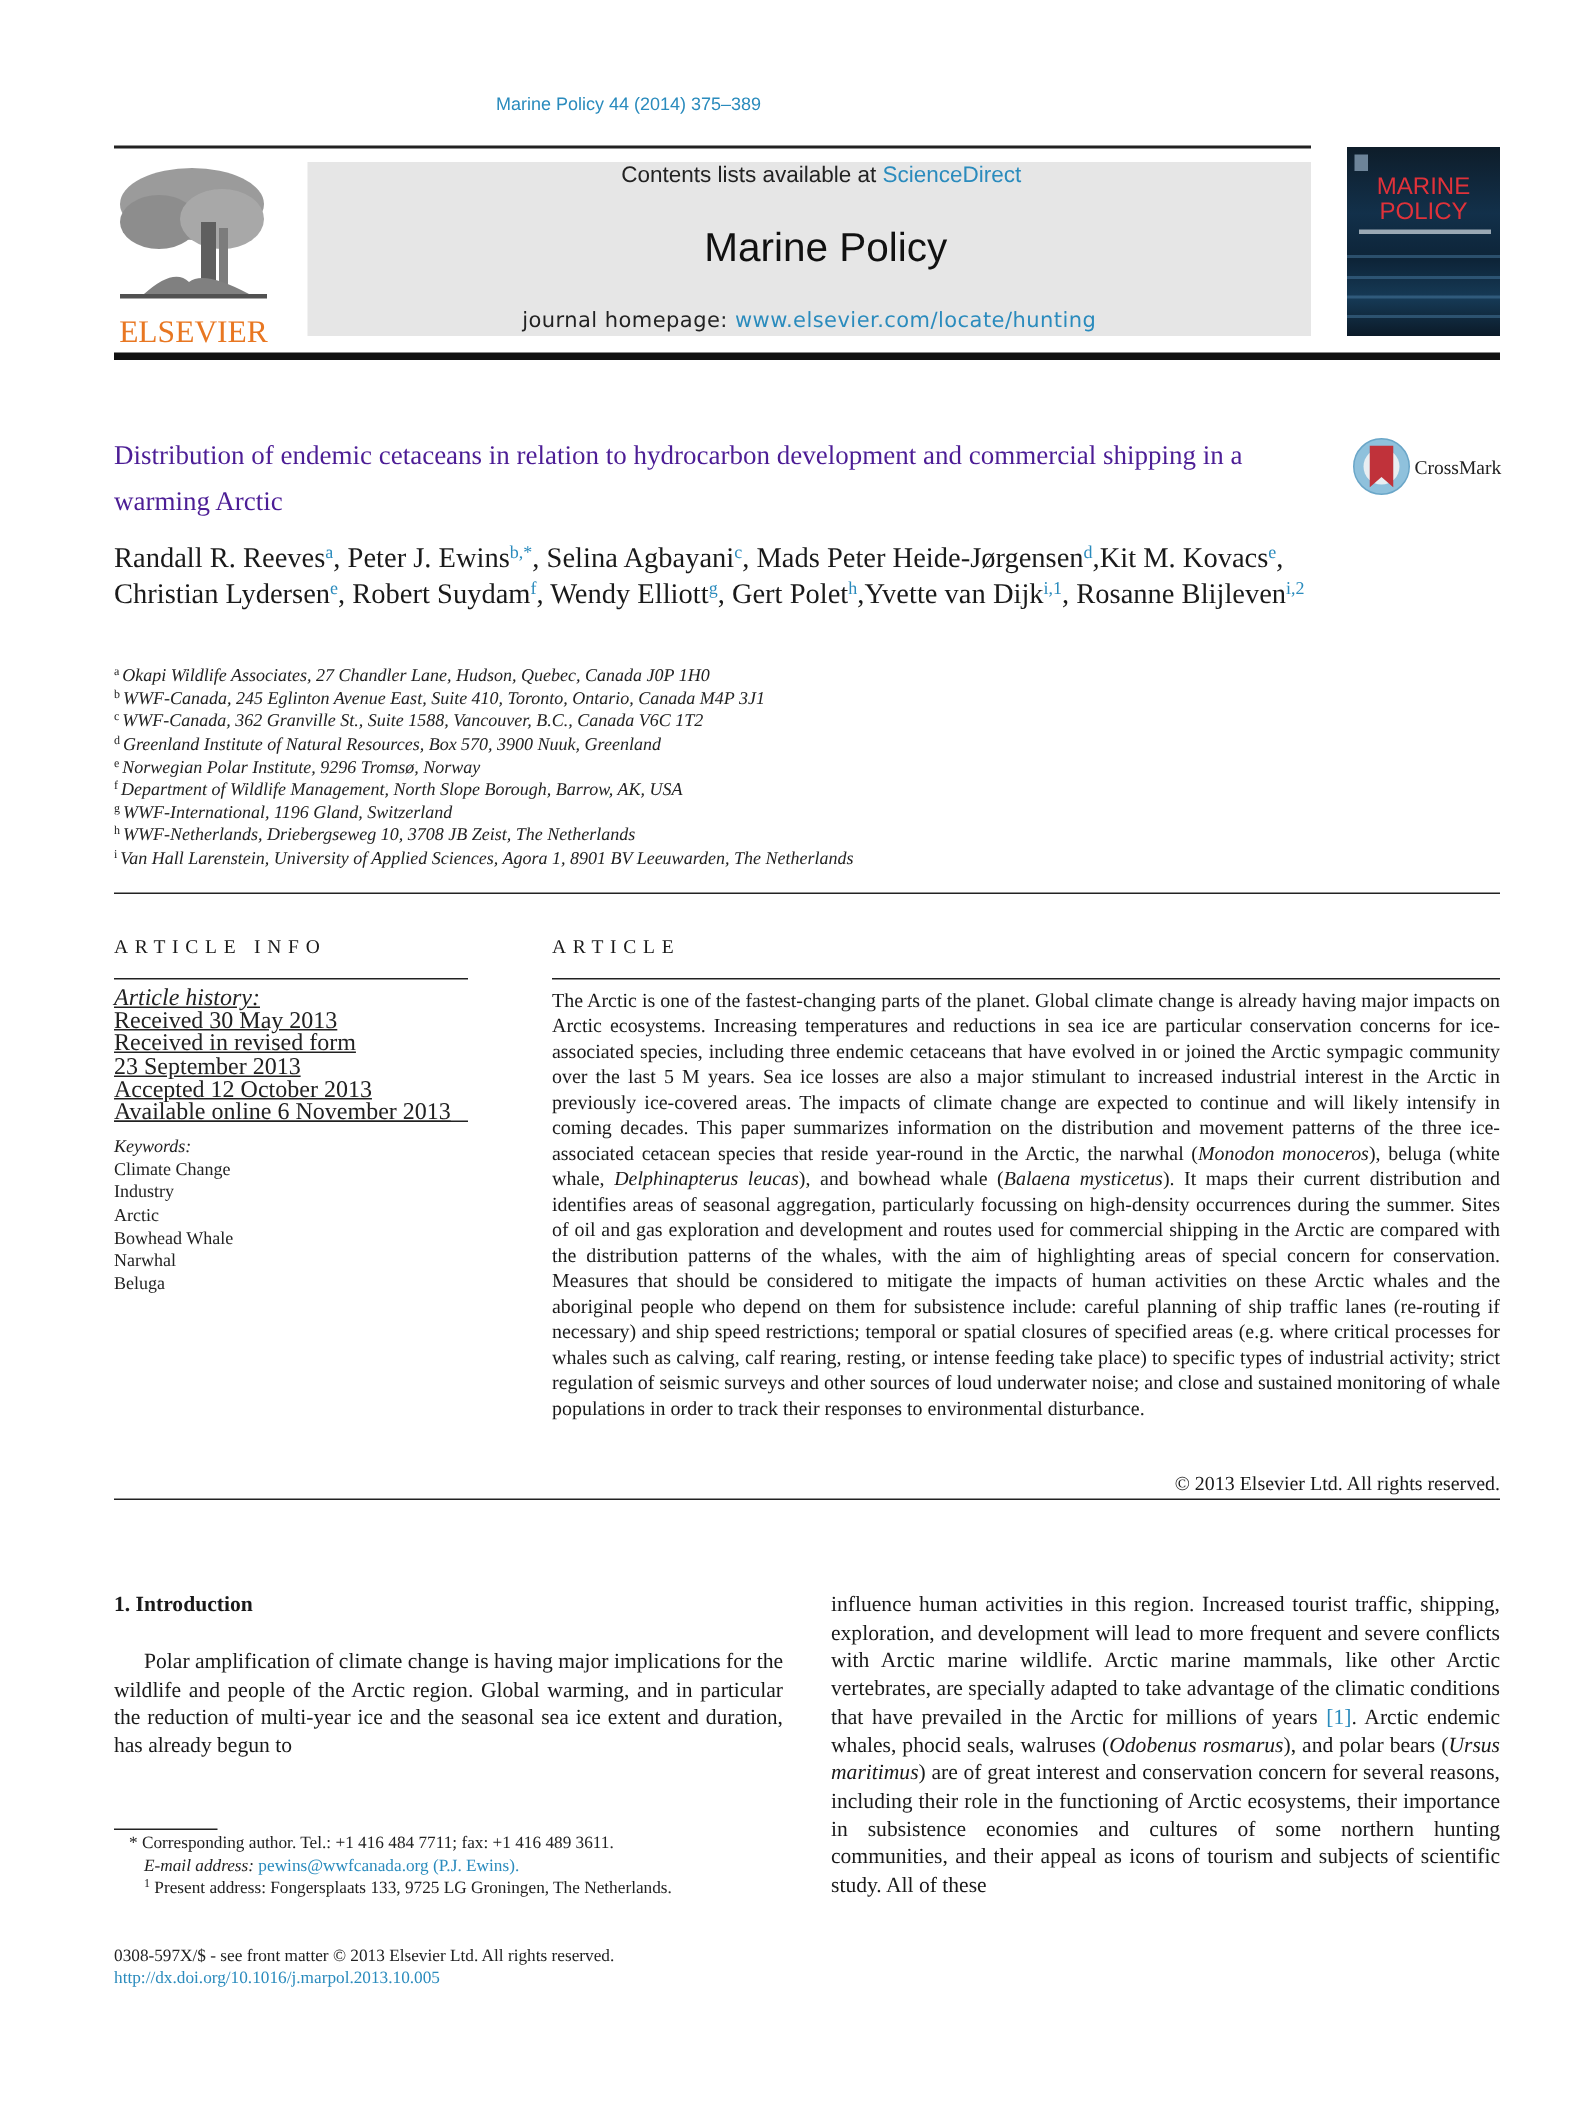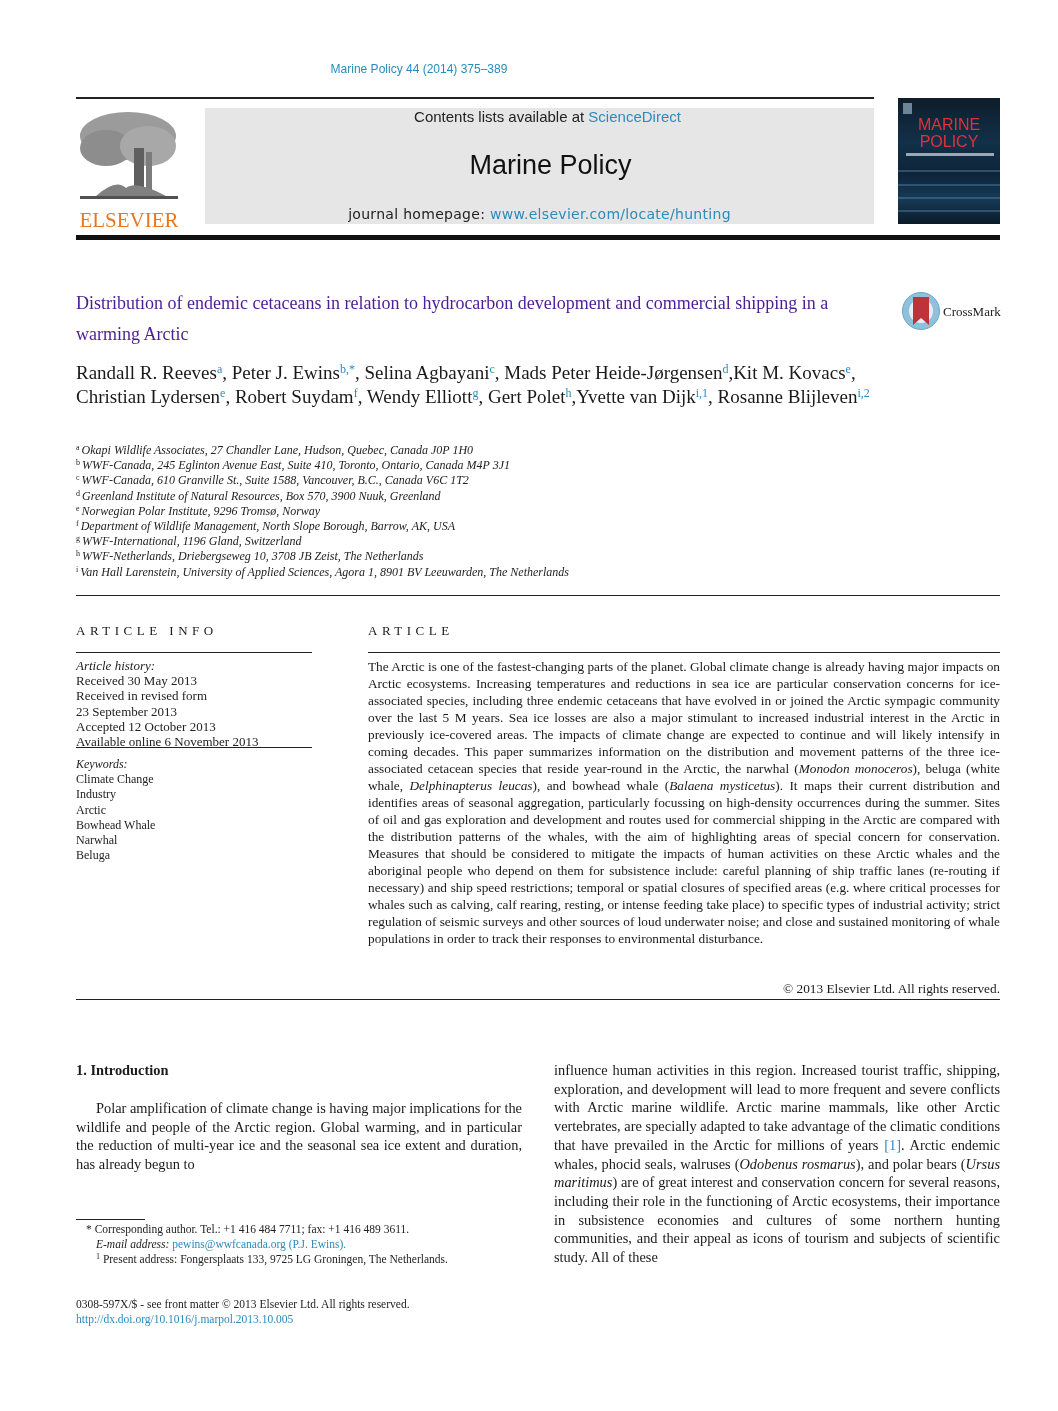--- a/index.html
+++ b/index.html
@@ -44,21 +44,21 @@
 
   
   .affils { left:76px; top:443px; width:620px; font-size:12px; line-height:15.2px; font-style:italic; color:#222; }
   .affils sup { font-size:8px; font-style:normal; vertical-align:4px; line-height:0; margin-right:2px; }
   .affil-rule { left:76px; top:595px; width:924px; height:1px; background:#222; }
 
   
   .section-head { font-size:13px; letter-spacing:4.5px; color:#1a1a1a; font-family:"Liberation Serif", serif; }
   .ai-head { left:76px; top:623px; }
   .ai-rule1 { left:76px; top:652px; width:236px; height:1px; background:#222; }
-  .ai-block { left:76px; top:658px; width:236px; font-size:13px; line-height:15.2px; color:#222; }
+  .ai-block { left:76px; top:658px; width:236px; font-size:16px; line-height:15.2px; color:#222;text-decoration:underline; }
   .ai-block .label { font-style:italic; }
   .ai-rule2 { left:76px; top:747px; width:236px; height:1px; background:#222; }
   .kw-block { left:76px; top:757px; width:236px; font-size:12px; line-height:15.2px; color:#222; }
 
   
   .abs-head { left:368px; top:623px; }
   .abs-rule { left:368px; top:652px; width:632px; height:1px; background:#222; }
   .abstract { left:368px; top:658px; width:632px; font-size:13.3px; line-height:17px; text-align:justify; color:#1a1a1a; }
   .copyright { left:368px; top:981px; width:632px; text-align:right; font-size:13.3px; color:#1a1a1a; }
   .abs-bottom-rule { left:76px; top:999px; width:924px; height:1px; background:#222; }
@@ -125,21 +125,21 @@
     </svg>
   </div>
   <span class="cm-label">CrossMark</span>
 </div>
 
 <div class="abs authors" id="authors"><span>Randall R. Reeves</span><sup>a</sup><span>, </span><span>Peter J. Ewins</span><sup>b,*</sup><span>, </span><span>Selina Agbayani</span><sup>c</sup><span>, </span><span>Mads Peter Heide-Jørgensen</span><sup>d</sup><span>,</span><span>Kit M. Kovacs</span><sup>e</sup><span>, </span><span>Christian Lydersen</span><sup>e</sup><span>, </span><span>Robert Suydam</span><sup>f</sup><span>, </span><span>Wendy Elliott</span><sup>g</sup><span>, </span><span>Gert Polet</span><sup>h</sup><span>,</span><span>Yvette van Dijk</span><sup>i,1</sup><span>, </span><span>Rosanne Blijleven</span><sup>i,2</sup></div>
 
 <div class="abs affils" id="affils">
     <div><sup>a</sup><span>Okapi Wildlife Associates, 27 Chandler Lane, Hudson, Quebec, Canada J0P 1H0</span></div>
     <div><sup>b</sup><span>WWF-Canada, 245 Eglinton Avenue East, Suite 410, Toronto, Ontario, Canada M4P 3J1</span></div>
-    <div><sup>c</sup><span>WWF-Canada, 610 Granville St., Suite 1588, Vancouver, B.C., Canada V6C 1T2</span></div>
+    <div><sup>c</sup><span>WWF-Canada, 362 Granville St., Suite 1588, Vancouver, B.C., Canada V6C 1T2</span></div>
     <div><sup>d</sup><span>Greenland Institute of Natural Resources, Box 570, 3900 Nuuk, Greenland</span></div>
     <div><sup>e</sup><span>Norwegian Polar Institute, 9296 Tromsø, Norway</span></div>
     <div><sup>f</sup><span>Department of Wildlife Management, North Slope Borough, Barrow, AK, USA</span></div>
     <div><sup>g</sup><span>WWF-International, 1196 Gland, Switzerland</span></div>
     <div><sup>h</sup><span>WWF-Netherlands, Driebergseweg 10, 3708 JB Zeist, The Netherlands</span></div>
     <div><sup>i</sup><span>Van Hall Larenstein, University of Applied Sciences, Agora 1, 8901 BV Leeuwarden, The Netherlands</span></div>
   </div>
 <div class="abs affil-rule"></div>
 
 <div class="abs section-head ai-head">ARTICLE INFO</div>

